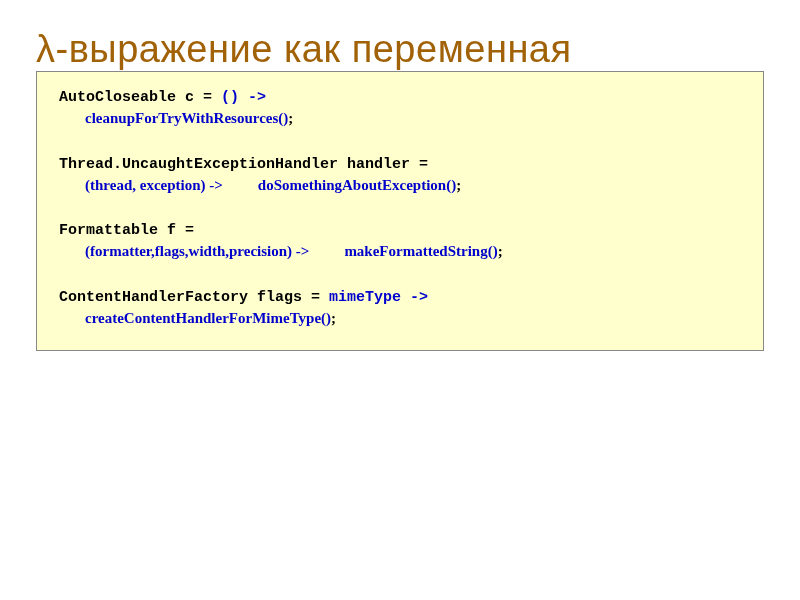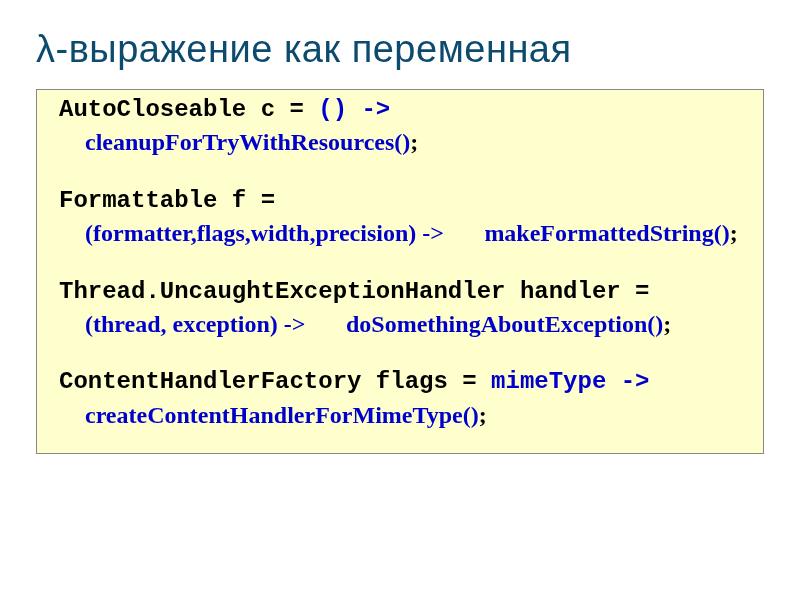--- a/index.html
+++ b/index.html
@@ -9,30 +9,29 @@
       background: #ffffff;
       font-family: Arial, Helvetica, sans-serif;
       overflow: hidden;
     }
     .slide {
       padding: 28px 36px;
     }
     .title {
       font-size: 38px;
       font-weight: 400;
-      color: #0c4a6e;
-      margin-bottom: 18px;
+      color: #a16207;
       letter-spacing: 0.5px;
     }
     .code-box {
       background: #ffffce;
       border: 1px solid #888;
-      padding: 4px 22px 20px 22px;
+      padding: 16px 22px 20px 22px;
       font-family: "Courier New", Courier, monospace;
-      font-size: 24px;
+      font-size: 15px;
       font-weight: bold;
       line-height: 1.35;
       color: #000;
     }
     .indent {
       padding-left: 26px;
       display: inline-block;
       font-family: Liberation Serif, serif;
     }
     .kw { color: #0000cc; }
@@ -51,32 +50,32 @@
     <div class="stmt">
       <div>
         <span class="blk">AutoCloseable c = </span><span class="kw">() -&gt;</span>
       </div>
       <div class="indent">
         <span class="kw">cleanupForTryWithResources()</span><span class="blk">;</span>
       </div>
     </div>
 
     <div class="stmt">
+      <div class="blk">Thread.UncaughtExceptionHandler handler =</div>
+      <div class="indent kw">(thread, exception) -&gt;</div>
+      <div class="indent">
+        <span class="kw">doSomethingAboutException()</span><span class="blk">;</span>
+      </div>
+    </div>
+
+    <div class="stmt">
       <div class="blk">Formattable f =</div>
       <div class="indent kw">(formatter,flags,width,precision) -&gt;</div>
       <div class="indent">
         <span class="kw">makeFormattedString()</span><span class="blk">;</span>
-      </div>
-    </div>
-
-    <div class="stmt">
-      <div class="blk">Thread.UncaughtExceptionHandler handler =</div>
-      <div class="indent kw">(thread, exception) -&gt;</div>
-      <div class="indent">
-        <span class="kw">doSomethingAboutException()</span><span class="blk">;</span>
       </div>
     </div>
 
     <div class="stmt">
       <div>
         <span class="blk">ContentHandlerFactory flags = </span><span class="kw">mimeType -&gt;</span>
       </div>
       <div class="indent">
         <span class="kw">createContentHandlerForMimeType()</span><span class="blk">;</span>
       </div>

